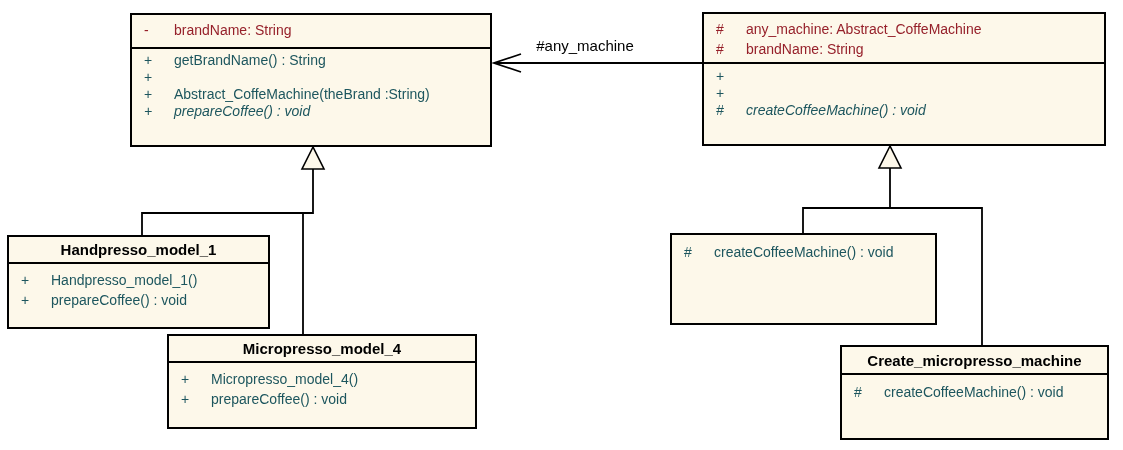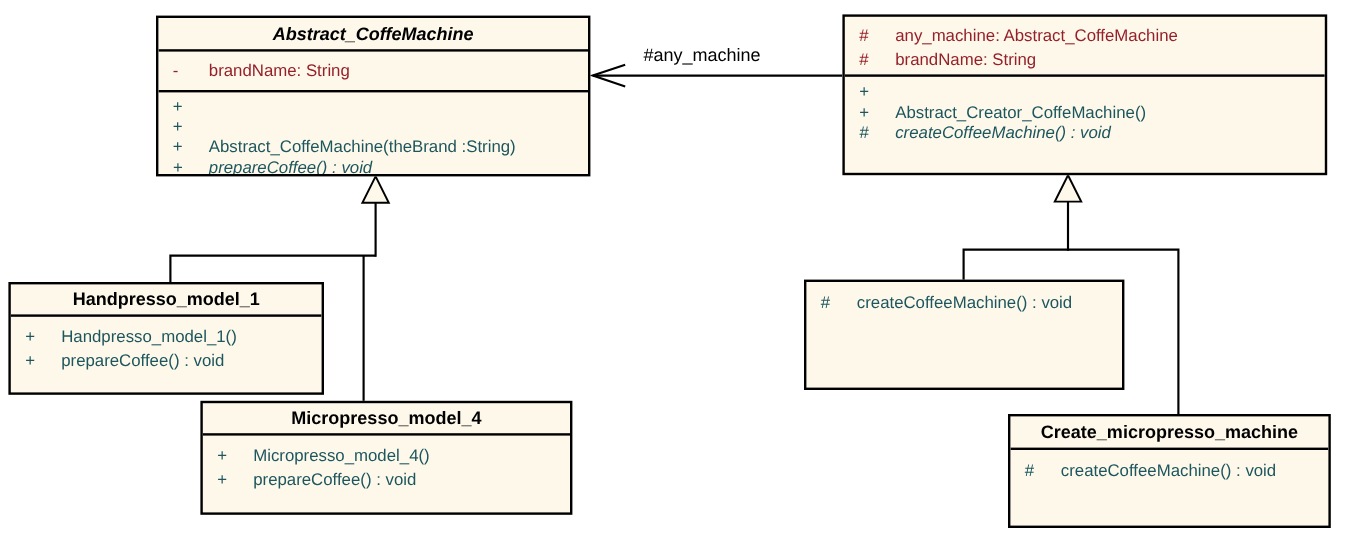--- a/index.html
+++ b/index.html
@@ -82,30 +82,30 @@
     <line class="edge" x1="313" y1="169" x2="313" y2="214"></line>
     <polyline class="edge" points="313,213 142,213 142,236"></polyline>
     <line class="edge" x1="303" y1="213" x2="303" y2="346"></line>
 
     <polygon class="tri" points="890,146 879,168 901,168"></polygon>
     <line class="edge" x1="890" y1="168" x2="890" y2="209"></line>
     <polyline class="edge" points="803,234 803,208 982,208 982,346"></polyline>
   </svg>
 
   <div class="class-box" style="left:130px;top:13px;width:362px;height:134px">
-    <div class="class-title abstract" style="height:28px">Abstract_CoffeMachine</div>
     <div class="compartment attrs" style="height:32px;padding-top:5px;line-height:20px">
       <div class="member attr">
         <span class="vis">-</span>
         <span>brandName: String</span>
       </div>
     </div>
     <div class="compartment methods" style="padding-top:3px;line-height:17px">
       <div class="member meth">
         <span class="vis">+</span>
+        <span>getBrandName() : String</span>
       </div>
       <div class="member meth">
         <span class="vis">+</span>
       </div>
       <div class="member meth">
         <span class="vis">+</span>
         <span>Abstract_CoffeMachine(theBrand :String)</span>
       </div>
       <div class="member meth abstract-member">
         <span class="vis">+</span>
@@ -124,21 +124,20 @@
         <span class="vis">#</span>
         <span>brandName: String</span>
       </div>
     </div>
     <div class="compartment methods" style="padding-top:4px;line-height:17px">
       <div class="member meth">
         <span class="vis">+</span>
       </div>
       <div class="member meth">
         <span class="vis">+</span>
-        <span>Abstract_Creator_CoffeMachine()</span>
       </div>
       <div class="member meth abstract-member">
         <span class="vis">#</span>
         <span>createCoffeeMachine() : void</span>
       </div>
     </div>
   </div>
 
   <div class="class-box" style="left:7px;top:235px;width:263px;height:94px">
     <div class="class-title" style="height:27px">Handpresso_model_1</div>

